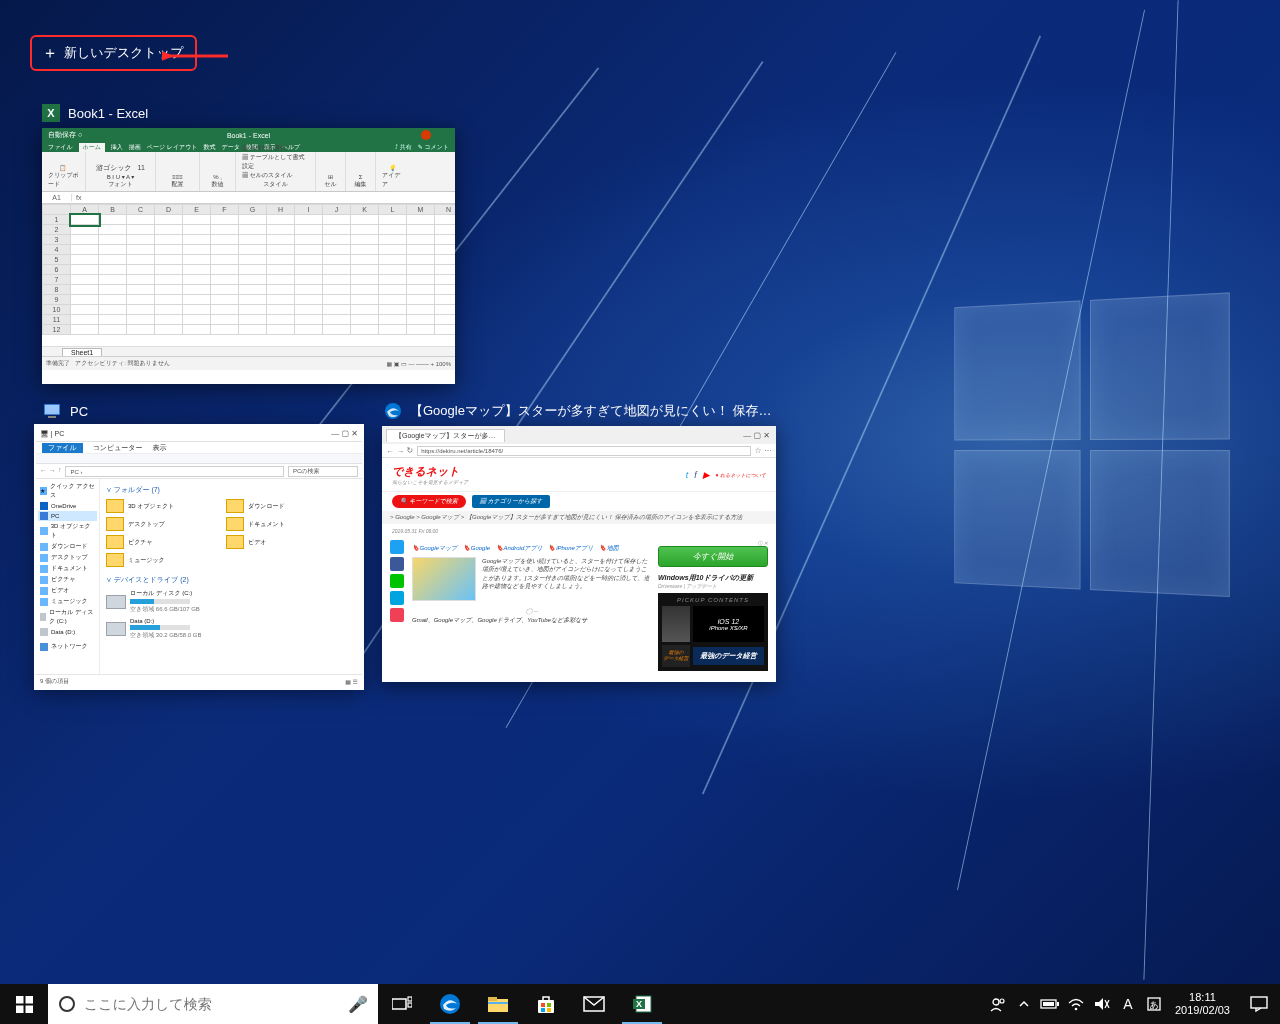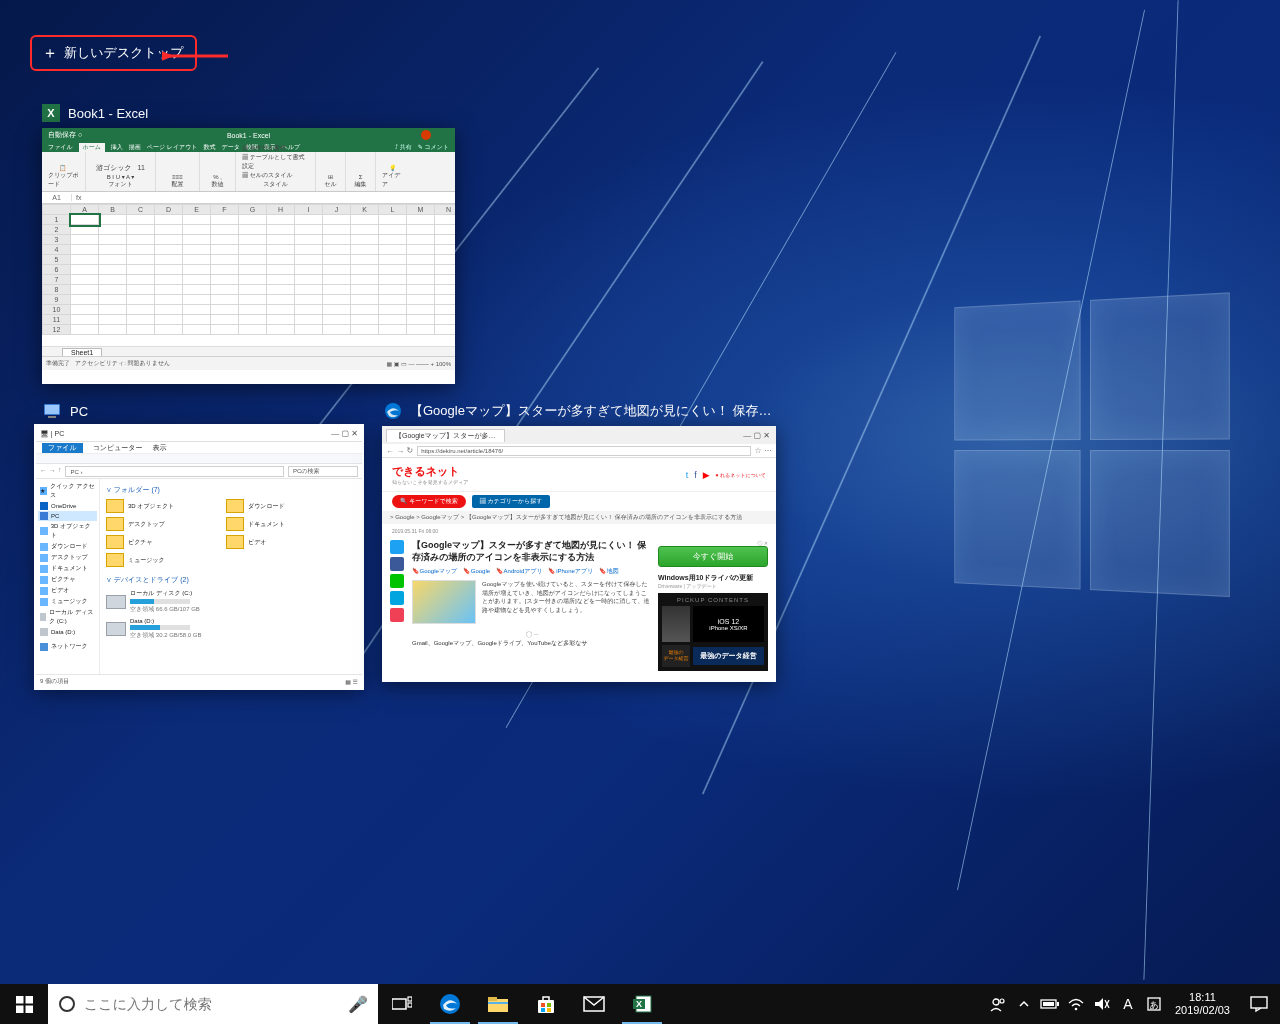--- a/index.html
+++ b/index.html
@@ -64,21 +64,21 @@
 .exp-it .big{width:18px;height:14px;background:#ffd76a;border:1px solid #d9a400;}
 .exp-drv{display:flex;align-items:center;gap:4px;width:120px;}
 .exp-drv .dsk{width:20px;height:14px;background:#cfd6de;border:1px solid #9aa1a9;}
 .exp-status{height:14px;border-top:1px solid #e6e6e6;font-size:6px;color:#555;display:flex;align-items:center;justify-content:space-between;padding:0 4px;}
 
 
 .edge-titlebar{height:18px;background:#f0f0f0;display:flex;align-items:center;font-size:7px;color:#333;}
 .edge-tab{background:#fff;border:1px solid #ccc;border-bottom:none;padding:1px 8px;margin-left:4px;max-width:180px;white-space:nowrap;overflow:hidden;text-overflow:ellipsis;}
 .edge-addr{height:14px;background:#fff;border-bottom:1px solid #ddd;display:flex;align-items:center;padding:0 4px;gap:4px;}
 .edge-addr .url{flex:1;border:1px solid #cfcfcf;height:10px;font-size:6px;padding:0 3px;color:#555;display:flex;align-items:center;}
-.edge-page{background:#fff;color:#222;height:calc(100% - 32px);overflow:hidden;position:relative;}
+.edge-page{background:#fff;color:#222;height:calc(100% - 32px);overflow:hidden;position:relative;font-style:italic;}
 .dk-head{display:flex;justify-content:space-between;align-items:center;padding:6px 10px;border-bottom:1px solid #eee;}
 .dk-logo{font-size:11px;font-weight:bold;color:#e11;}
 .dk-search{background:#e11;color:#fff;font-size:6px;padding:2px 8px;border-radius:10px;}
 .dk-cat{background:#06a;color:#fff;font-size:6px;padding:2px 8px;border-radius:2px;}
 .dk-crumb{background:#f4f4f4;font-size:6px;color:#555;padding:2px 8px;}
 .dk-body{display:flex;padding:6px 8px;gap:6px;}
 .dk-social{width:16px;display:flex;flex-direction:column;gap:3px;}
 .dk-social span{width:14px;height:14px;border-radius:2px;}
 .dk-main{flex:1;}
 .dk-title{font-size:9px;font-weight:bold;line-height:1.3;}
@@ -625,21 +625,20 @@
     <div style="font-size:5px;color:#888;padding:4px 10px 0;">2019.05.31 Fri 06:00</div>
     <div class="dk-body">
       <div class="dk-social">
           <span style="background:#1da1f2;"></span>
           <span style="background:#3b5998;"></span>
           <span style="background:#00c300;"></span>
           <span style="background:#00a4de;"></span>
           <span style="background:#ef4056;"></span>
         </div>
       <div class="dk-main">
-        <div class="dk-title">【Googleマップ】スターが多すぎて地図が見にくい！ 保存済みの場所のアイコンを非表示にする方法</div>
         <div style="font-size:6px;color:#06c;padding:4px 0;display:flex;gap:6px;">
           <span>🔖<span>Googleマップ</span></span>
             <span>🔖<span>Google</span></span>
             <span>🔖<span>Androidアプリ</span></span>
             <span>🔖<span>iPhoneアプリ</span></span>
             <span>🔖<span>地図</span></span>
         </div>
         <div style="display:flex;gap:6px;">
           <div style="width:64px;height:44px;background:linear-gradient(135deg,#f7d76a,#6ac2f7);border:1px solid #ddd;"></div>
           <div style="font-size:6px;color:#444;line-height:1.4;flex:1;">Googleマップを使い続けていると、スターを付けて保存した場所が増えていき、地図がアイコンだらけになってしまうことがあります。[スター付きの場所]などを一時的に消して、道路や建物などを見やすくしましょう。</div>

